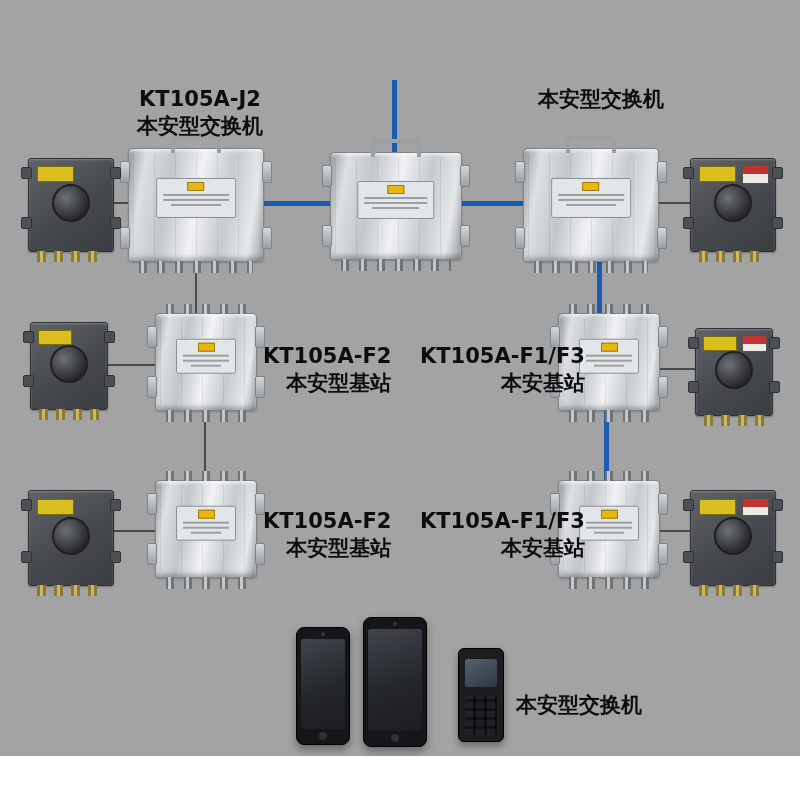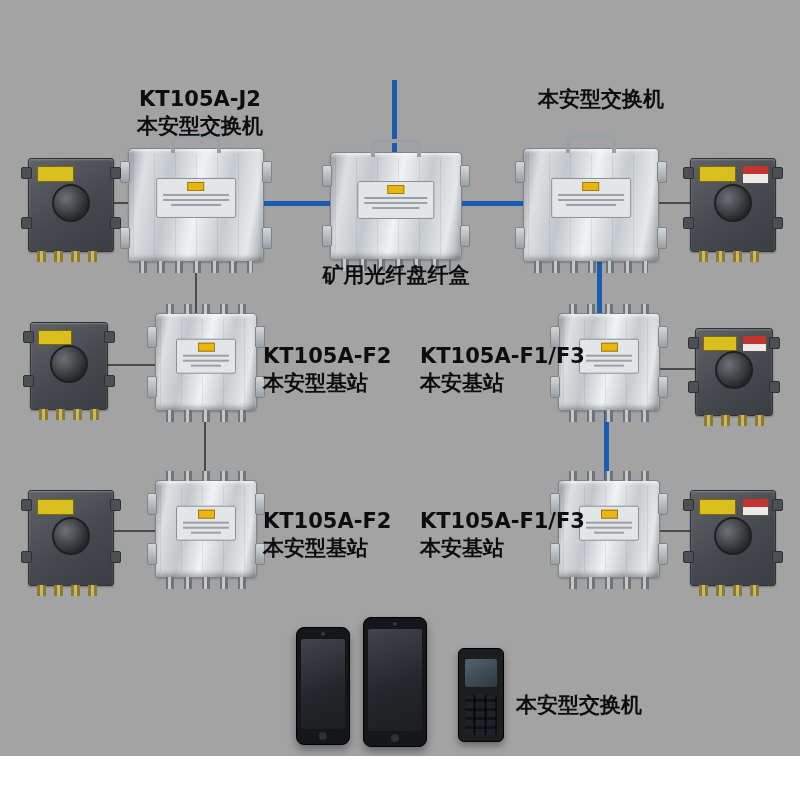--- a/index.html
+++ b/index.html
@@ -61,21 +61,21 @@
   .fphone{position:absolute;z-index:2;background:#1b1d1f;border:1px solid #000;border-radius:6px;
     box-shadow:0 4px 7px rgba(0,0,0,.35);}
   .fphone .fscreen{position:absolute;top:10px;left:6px;right:6px;height:28px;border-radius:2px;
     background:linear-gradient(150deg,#53636f,#2d3740);}
   .fphone .keys{position:absolute;left:6px;right:6px;top:46px;bottom:6px;border-radius:2px;
     background:repeating-linear-gradient(0deg,#32353a 0 6px,#1b1d1f 6px 9px),
                repeating-linear-gradient(90deg,rgba(70,74,80,.9) 0 8px,rgba(27,29,31,.9) 8px 11px);
     background-blend-mode:overlay;}
 
   
-  .lbl{position:absolute;z-index:3;font-weight:bold;color:#0d0d0d;font-size:21px;line-height:27px;white-space:nowrap;}
+  .lbl{position:absolute;z-index:3;font-weight:bold;color:#0d0d0d;font-size:21px;line-height:27px;white-space:nowrap;text-align:right;}
   .lbl.center{text-align:center;transform:translateX(-50%);}
 </style>
 </head>
 <body>
 
 <div class="canvas">
 
   <div class="wire fiber" style="left:392px;top:80px;width:5px;height:76px;"></div>
   <div class="wire fiber" style="left:261px;top:201px;width:70px;height:5px;"></div>
   <div class="wire fiber" style="left:459px;top:201px;width:65px;height:5px;"></div>
@@ -264,21 +264,20 @@
   </div>
 
   <div class="lbl center" style="left:200px;top:86px;">
     <div>KT105A-J2</div>
     <div>本安型交换机</div>
   </div>
   <div class="lbl center" style="left:601px;top:86px;">
     <div>本安型交换机</div>
   </div>
   <div class="lbl center" style="left:396px;top:262px;">
-    <div>矿用光纤盘纤盒</div>
   </div>
   <div class="lbl" style="left:263px;top:343px;">
     <div>KT105A-F2</div>
     <div>本安型基站</div>
   </div>
   <div class="lbl" style="left:420px;top:343px;">
     <div>KT105A-F1/F3</div>
     <div>本安基站</div>
   </div>
   <div class="lbl" style="left:263px;top:508px;">

